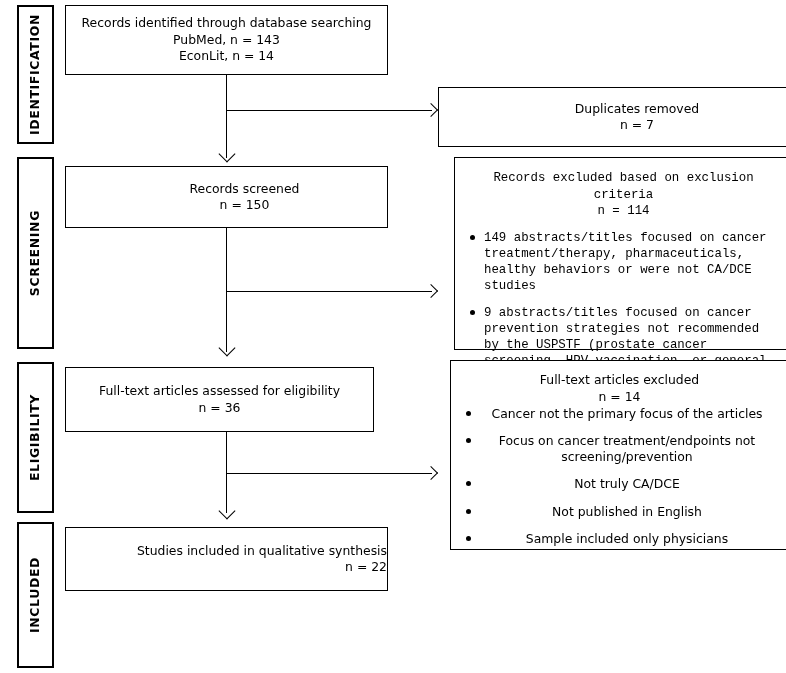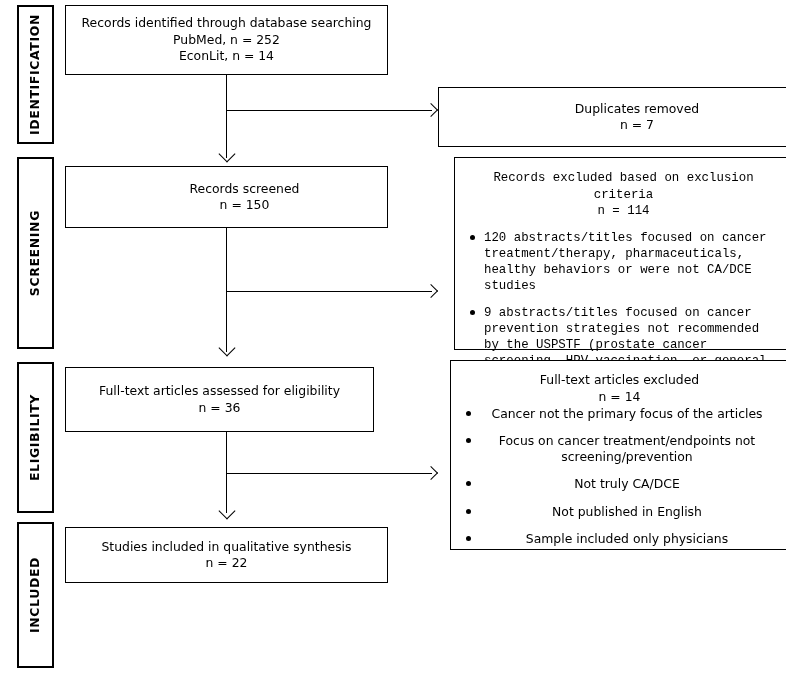--- a/index.html
+++ b/index.html
@@ -132,21 +132,21 @@
   <div class="phase-box" style="left:17px; top:362px; width:37px; height:151px;">
     <span class="phase-label">ELIGIBILITY</span>
   </div>
 
   <div class="phase-box" style="left:17px; top:522px; width:37px; height:146px;">
     <span class="phase-label">INCLUDED</span>
   </div>
 
   <div class="flow-box centered" style="left:65px; top:5px; width:323px; height:70px;">
     <div class="line">Records identified through database searching</div>
-    <div class="line">PubMed, n = 252</div>
+    <div class="line">PubMed, n = 143</div>
     <div class="line">EconLit, n = 14</div>
   </div>
 
   <div class="vline" style="left:226px; top:75px; height:83px;"></div>
   <div class="arrow-down" style="left:221px; top:148px;"></div>
 
   <div class="hline" style="left:226px; top:110px; width:206px;"></div>
   <div class="arrow-right" style="left:426px; top:105px;"></div>
 
   <div class="flow-box centered" style="left:438px; top:87px; width:398px; height:60px;">
@@ -164,21 +164,21 @@
 
   <div class="hline" style="left:226px; top:291px; width:206px;"></div>
   <div class="arrow-right" style="left:426px; top:286px;"></div>
 
   <div class="flow-box" style="left:454px; top:157px; width:339px; height:193px; padding:12px 14px 0 14px;font-family:Liberation Mono, monospace;">
     <div class="hdr">Records excluded based on exclusion criteria</div>
     <div class="hdr">n = 114</div>
     <ul class="bullets" style="margin-top:10px;">
       <li>
         <span class="dot"></span>
-        <span>120 abstracts/titles focused on cancer treatment/therapy, pharmaceuticals, healthy behaviors or were not CA/DCE studies</span>
+        <span>149 abstracts/titles focused on cancer treatment/therapy, pharmaceuticals, healthy behaviors or were not CA/DCE studies</span>
       </li>
       <li>
         <span class="dot"></span>
         <span>9 abstracts/titles focused on cancer prevention strategies not recommended by the USPSTF (prostate cancer screening, HPV vaccination, or general cancer screening)</span>
       </li>
     </ul>
   </div>
 
   <div class="flow-box centered" style="left:65px; top:367px; width:309px; height:65px;">
     <div class="line">Full-text articles assessed for eligibility</div>
@@ -211,18 +211,18 @@
         <span class="dot"></span>
         <span>Not published in English</span>
       </li>
       <li>
         <span class="dot"></span>
         <span>Sample included only physicians</span>
       </li>
     </ul>
   </div>
 
-  <div class="flow-box centered" style="left:65px; top:527px; width:323px; height:56px;">
+  <div class="flow-box centered" style="left:65px; top:527px; width:323px; height:64px;align-items:flex-end;">
     <div class="line">Studies included in qualitative synthesis</div>
     <div class="line">n = 22</div>
   </div>
 
 </div>
 
 </body></html>

